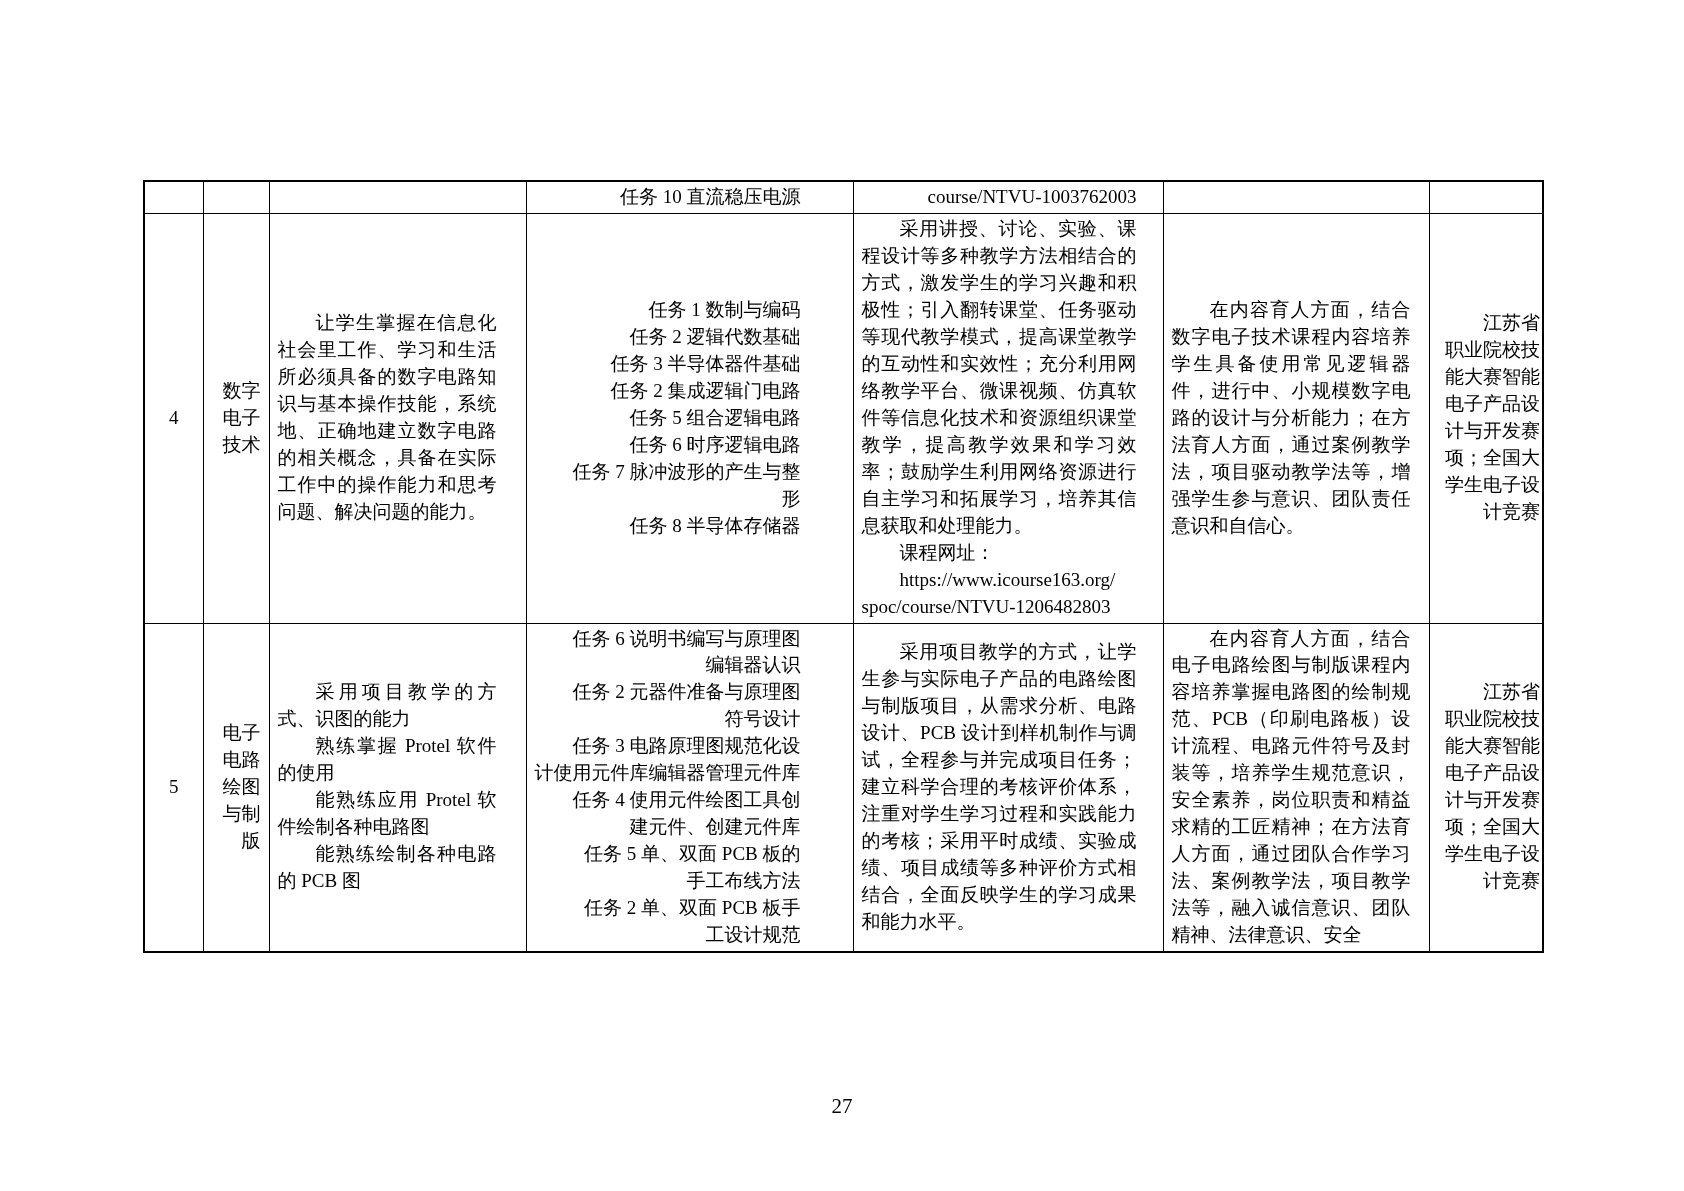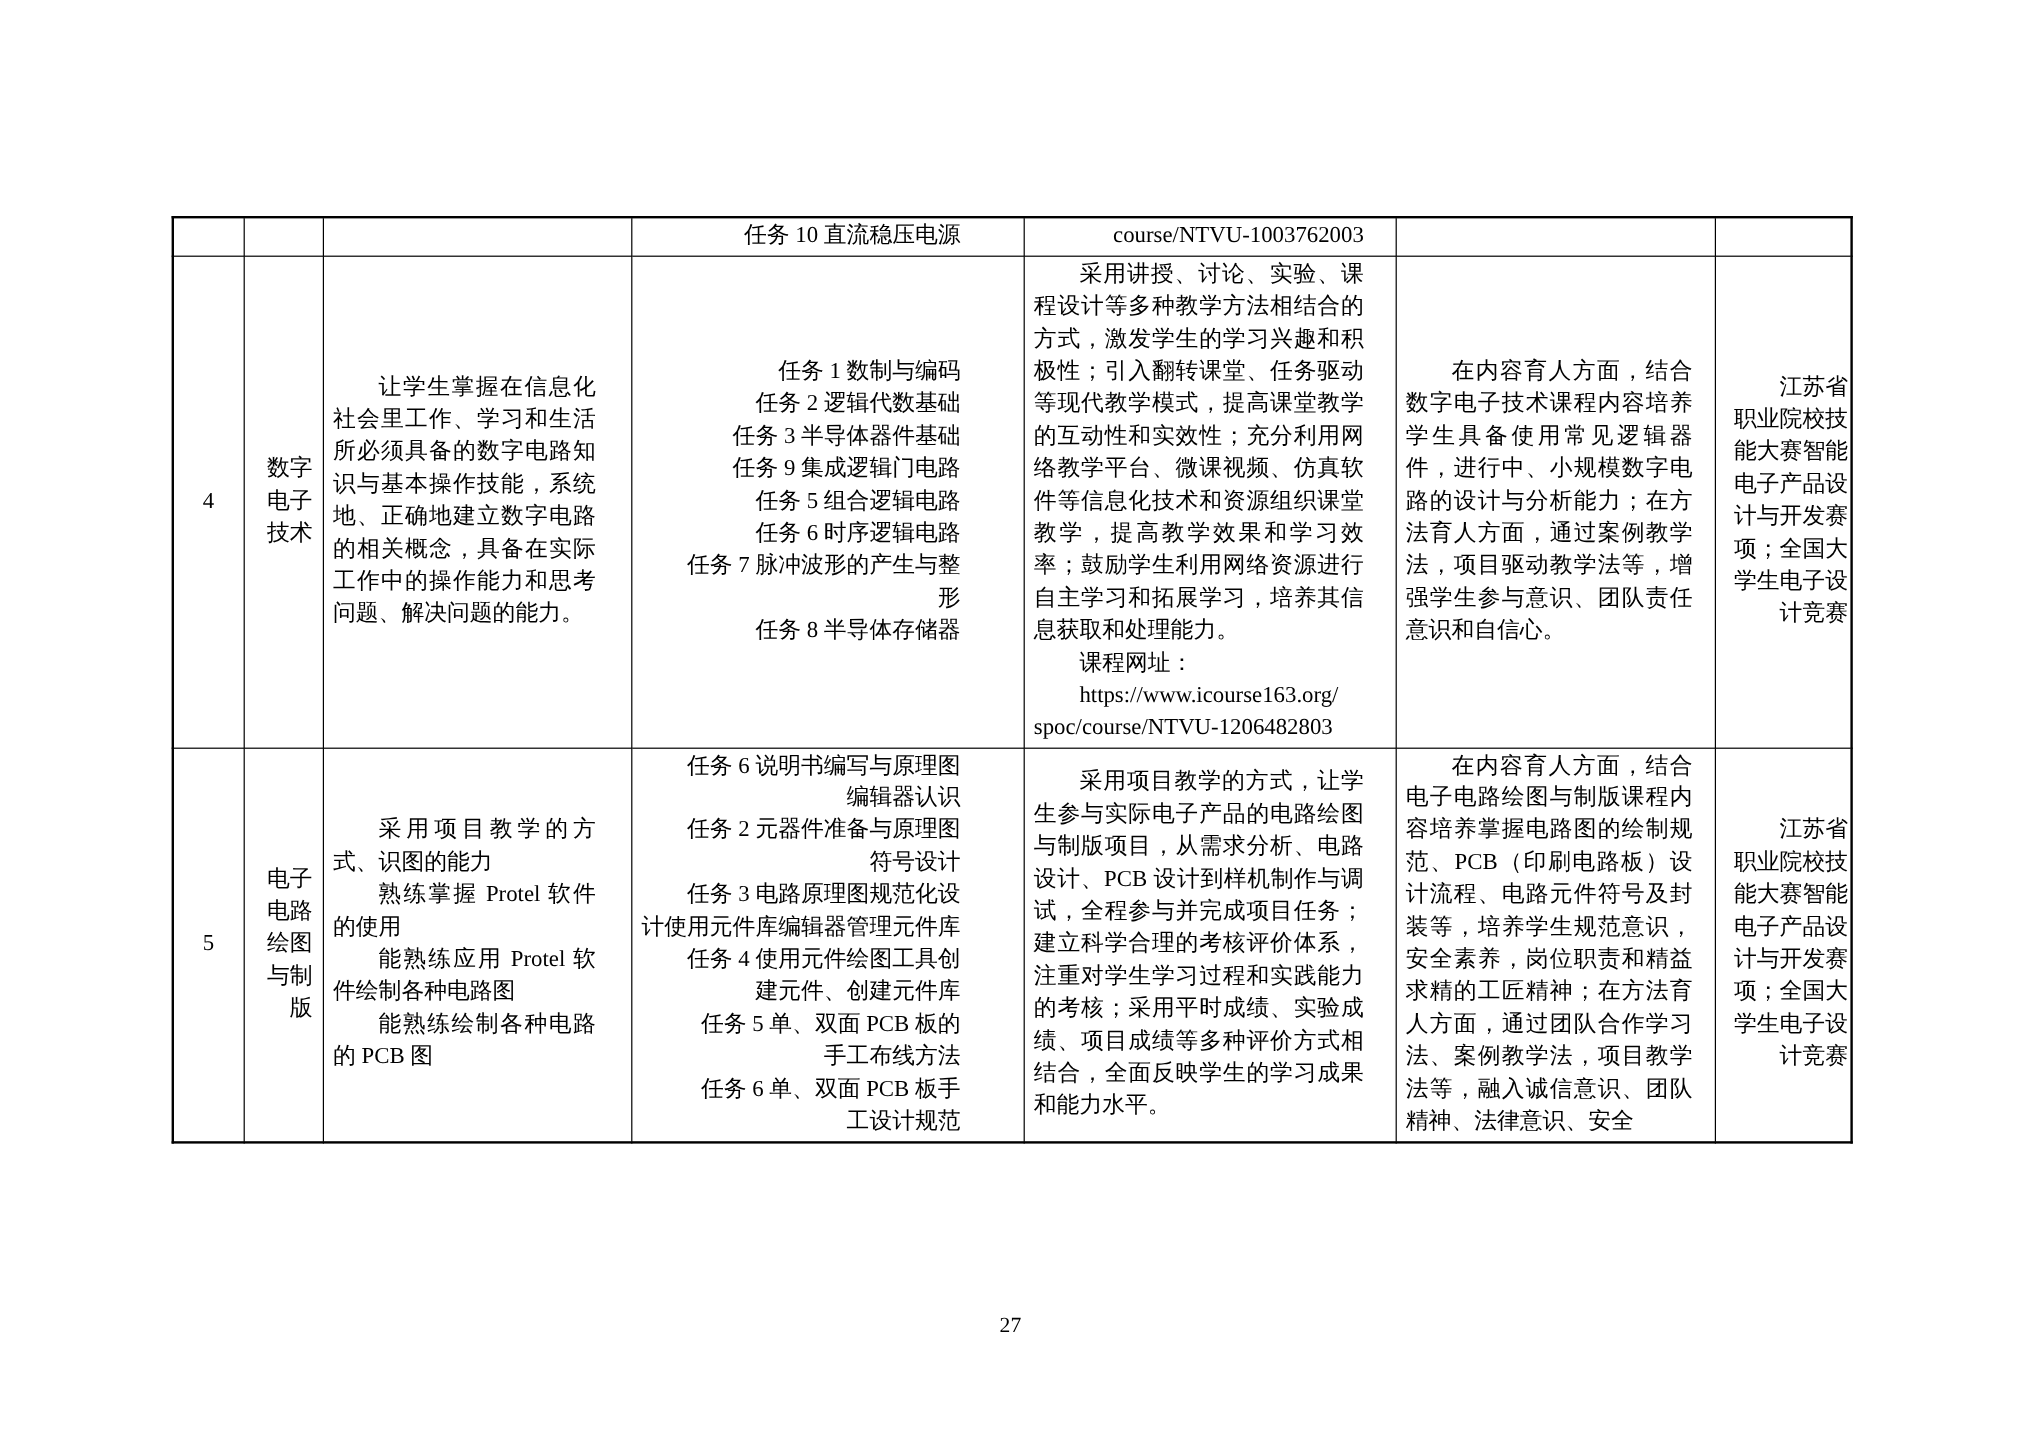--- a/index.html
+++ b/index.html
@@ -34,21 +34,21 @@
   .left p{text-align:right;}
   .cell-no{text-align:center;}
   .cell-name{text-align:right;padding:2px 8px;}
   .cell-objective{padding:2px 29px 2px 8px;}
   .cell-content{padding:2px 52px 2px 8px;}
   .cell-requirement{padding:2px 26px 2px 8px;}
   .cell-ideology{padding:2px 18px 2px 8px;margin-left:20px;}
   .cell-competition{padding:2px 2px;}
   .page-number{
     position:absolute;left:0;top:1094px;width:100%;
-    text-align:center;font-size:18px;
+    text-align:center;font-size:21px;
   }
 </style>
 </head>
 <body>
 
 <div>
 
   <table class="course">
     <colgroup>
       <col style="width:59px">
@@ -79,21 +79,21 @@
     <tr class="tr-r4">
       <td class="cell-no">4</td>
       <td class="cell-name">数字电子技术</td>
       <td class="cell-objective just">
         <p>让学生掌握在信息化社会里工作、学习和生活所必须具备的数字电路知识与基本操作技能，系统地、正确地建立数字电路的相关概念，具备在实际工作中的操作能力和思考问题、解决问题的能力。</p>
       </td>
       <td class="cell-content left">
         <p>任务 1 数制与编码</p>
         <p>任务 2 逻辑代数基础</p>
         <p>任务 3 半导体器件基础</p>
-        <p>任务 9 集成逻辑门电路</p>
+        <p>任务 2 集成逻辑门电路</p>
         <p>任务 5 组合逻辑电路</p>
         <p>任务 6 时序逻辑电路</p>
         <p>任务 7 脉冲波形的产生与整形</p>
         <p>任务 8 半导体存储器</p>
       </td>
       <td class="cell-requirement just">
         <p>采用讲授、讨论、实验、课程设计等多种教学方法相结合的方式，激发学生的学习兴趣和积极性；引入翻转课堂、任务驱动等现代教学模式，提高课堂教学的互动性和实效性；充分利用网络教学平台、微课视频、仿真软件等信息化技术和资源组织课堂教学，提高教学效果和学习效率；鼓励学生利用网络资源进行自主学习和拓展学习，培养其信息获取和处理能力。</p>
         <p>课程网址：</p>
         <p>https://www.icourse163.org/</p>
         <p class="no-indent">spoc/course/NTVU-1206482803</p>
@@ -114,21 +114,21 @@
         <p>熟练掌握 Protel 软件的使用</p>
         <p>能熟练应用 Protel 软件绘制各种电路图</p>
         <p>能熟练绘制各种电路的 PCB 图</p>
       </td>
       <td class="cell-content left">
         <p>任务 6 说明书编写与原理图编辑器认识</p>
         <p>任务 2 元器件准备与原理图符号设计</p>
         <p>任务 3 电路原理图规范化设计使用元件库编辑器管理元件库</p>
         <p>任务 4 使用元件绘图工具创建元件、创建元件库</p>
         <p>任务 5 单、双面 PCB 板的手工布线方法</p>
-        <p>任务 6 单、双面 PCB 板手工设计规范</p>
+        <p>任务 2 单、双面 PCB 板手工设计规范</p>
       </td>
       <td class="cell-requirement just">
         <p>采用项目教学的方式，让学生参与实际电子产品的电路绘图与制版项目，从需求分析、电路设计、PCB 设计到样机制作与调试，全程参与并完成项目任务；建立科学合理的考核评价体系，注重对学生学习过程和实践能力的考核；采用平时成绩、实验成绩、项目成绩等多种评价方式相结合，全面反映学生的学习成果和能力水平。</p>
       </td>
       <td class="cell-ideology just">
         <p>在内容育人方面，结合电子电路绘图与制版课程内容培养掌握电路图的绘制规范、PCB（印刷电路板）设计流程、电路元件符号及封装等，培养学生规范意识，安全素养，岗位职责和精益求精的工匠精神；在方法育人方面，通过团队合作学习法、案例教学法，项目教学法等，融入诚信意识、团队精神、法律意识、安全</p>
       </td>
       <td class="cell-competition left">
         <p>江苏省职业院校技能大赛智能电子产品设计与开发赛项；全国大学生电子设计竞赛</p>
       </td>

